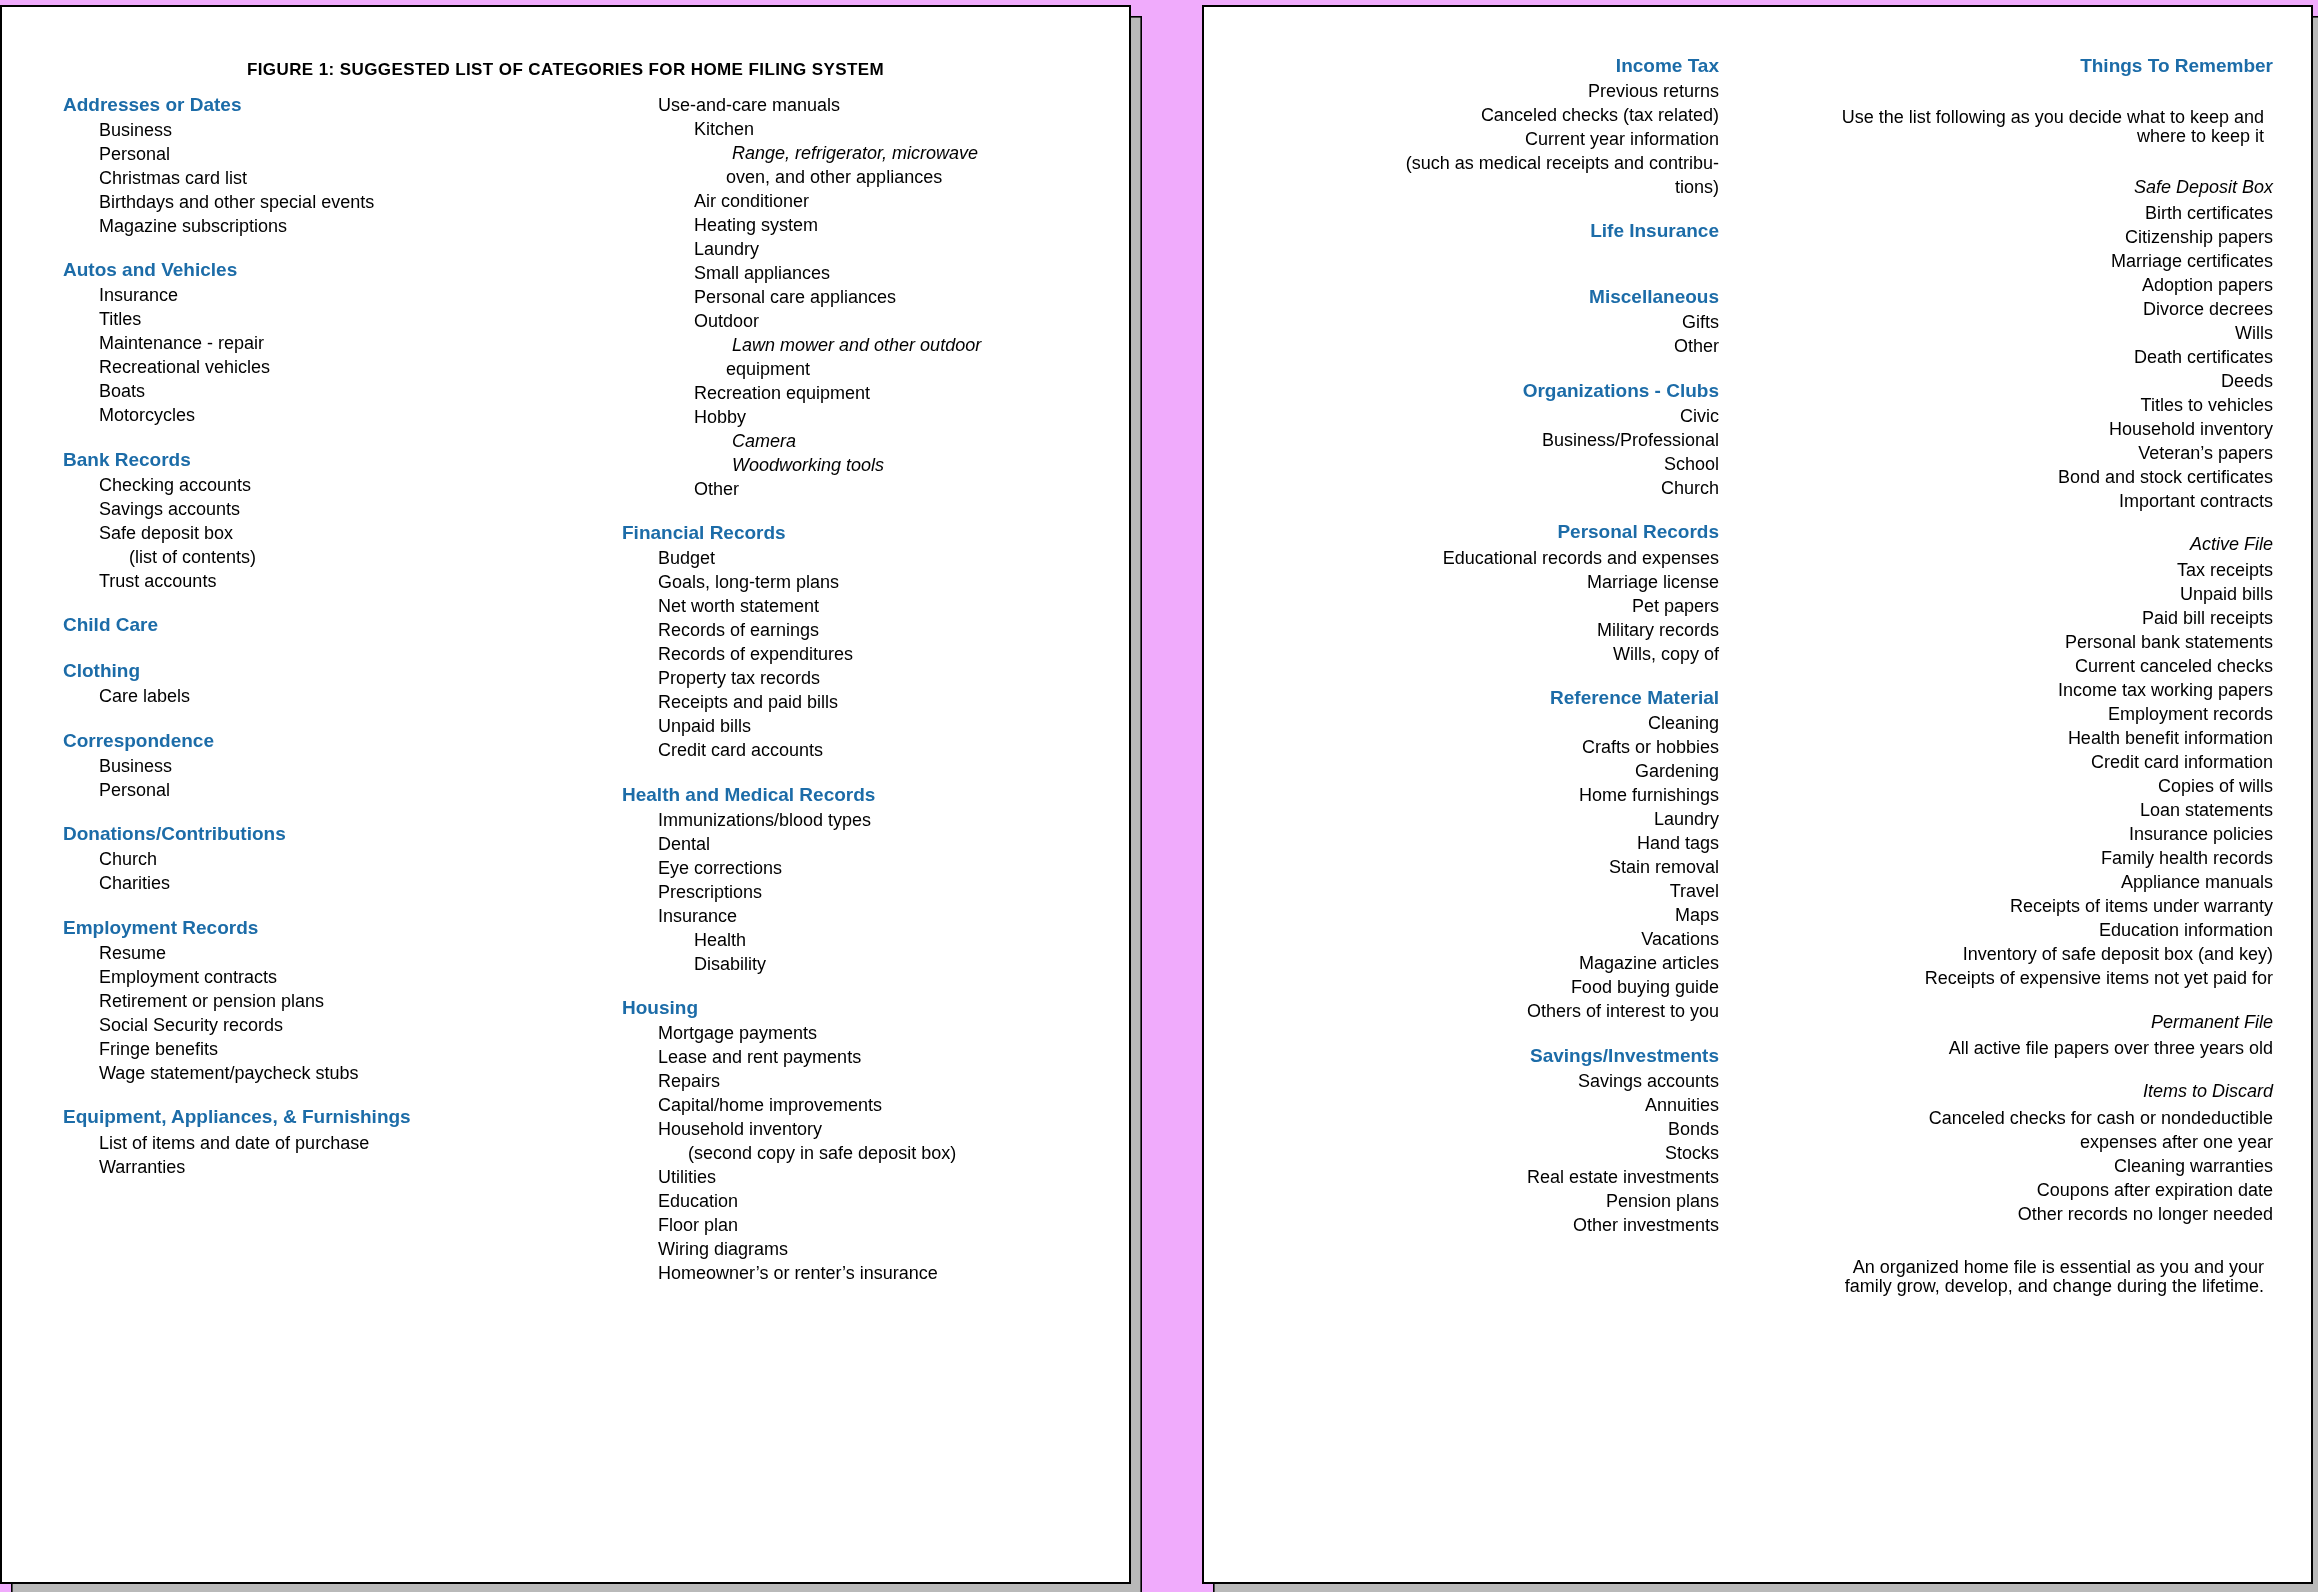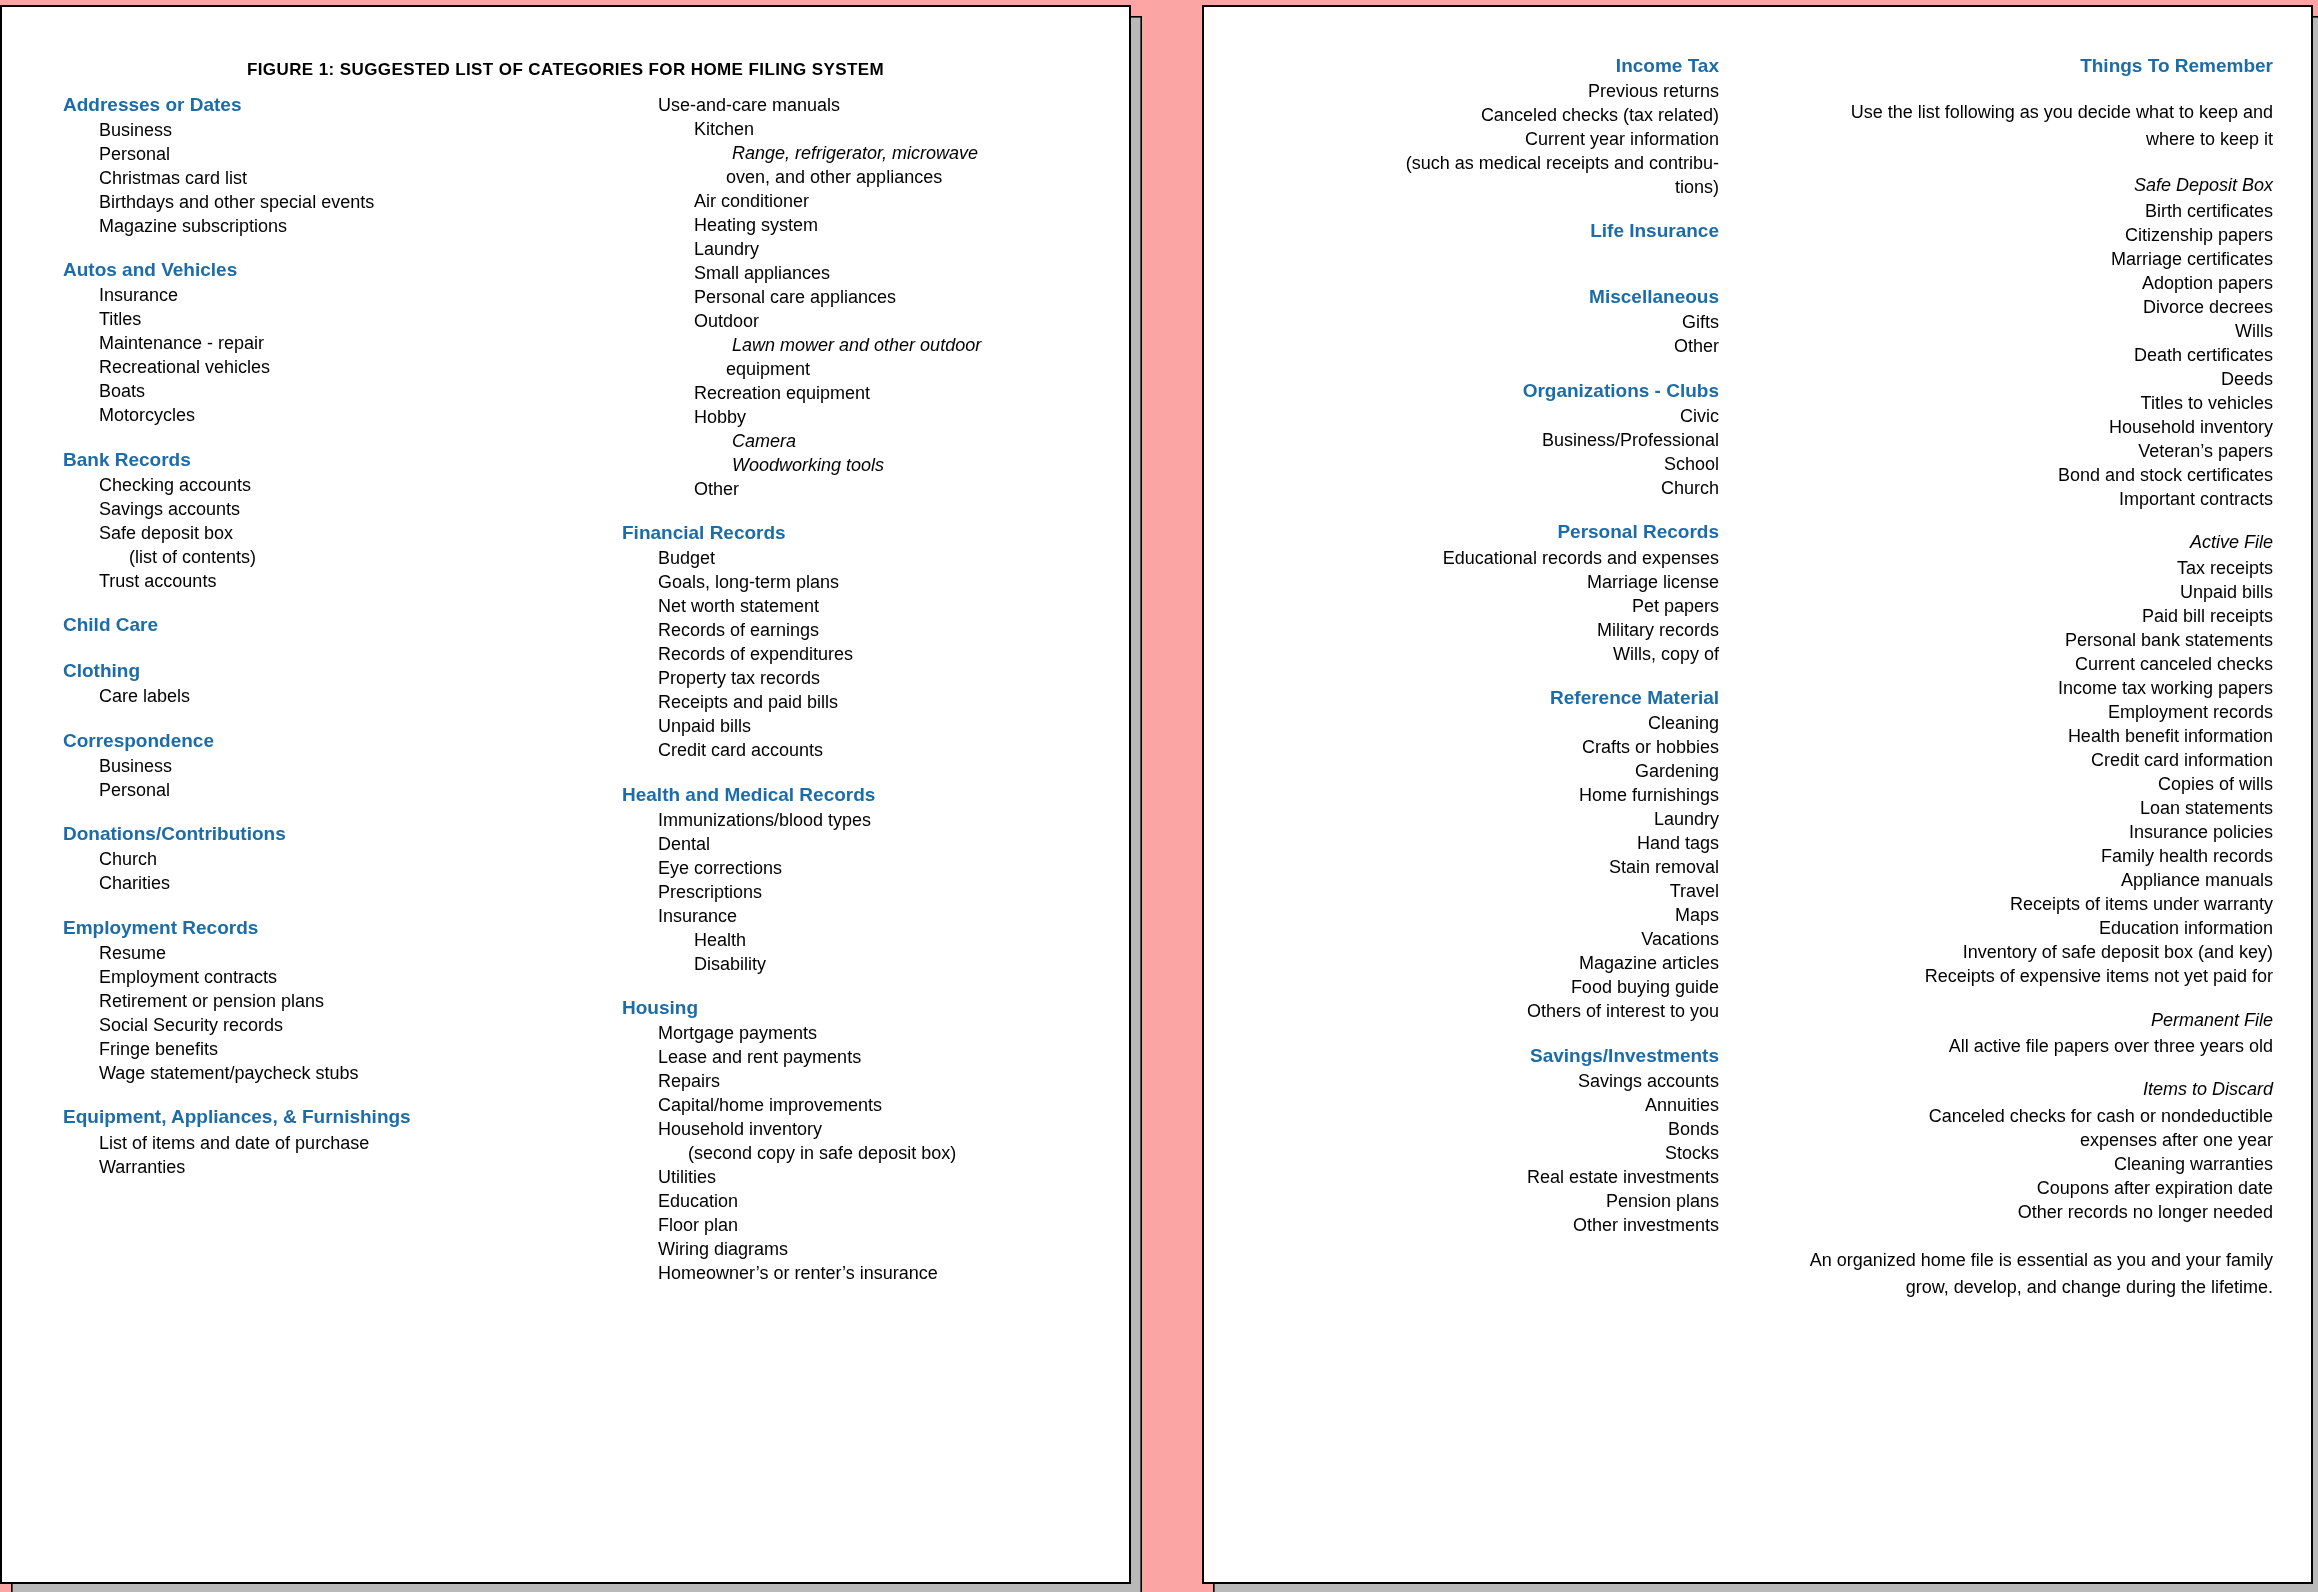--- a/index.html
+++ b/index.html
@@ -1,21 +1,21 @@
 <!DOCTYPE html>
 <html style="font-size:12.6px"><head>
 <meta charset="utf-8">
 <style>
   html,body{margin:0;padding:0;background:#ffffff;}
   body{
     width:2319px;height:1593px;
     font-family:"Liberation Sans",sans-serif;
     -webkit-font-smoothing:antialiased;
   }
-  #root{position:relative;width:2319px;height:1593px;overflow:hidden;background:#fca5a5;}
+  #root{position:relative;width:2319px;height:1593px;overflow:hidden;background:#f0abfc;}
 
   
   .sheet{
     position:absolute;
     background:#ffffff;
     border:2.4px solid #000000;
     box-shadow:11px 11px 0 -1.6px #b9b9b9, 11px 11px 0 0 #000000;
     box-sizing:border-box;
   }
   #page1{left:0px;  top:4.7px;  width:1131px; height:1579px;}
@@ -66,21 +66,21 @@
     line-height:24px;
     margin:0;
     white-space:nowrap;
   }
   .lvl1{padding-left:36px;}
   .lvl2{padding-left:72px;}
   .lvl3{padding-left:110px;font-style:italic;}
   .cont{padding-left:66px;}     
   .cont2{padding-left:104px;}   
   .para{
-    color:#000000;font-size:18px;line-height:27px;margin:0;
+    color:#000000;font-size:18px;line-height:19px;margin:9px;
     padding-left:36px;
   }
 </style>
 </head>
 <body>
 
 <div id="root">
 
   <div class="sheet" id="page1">
     <div class="page-inner">

